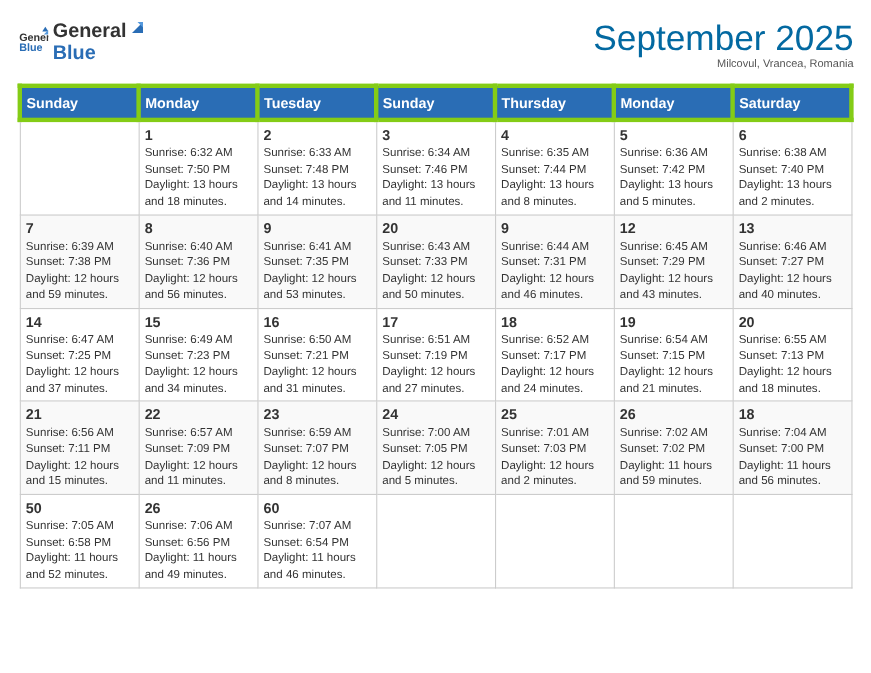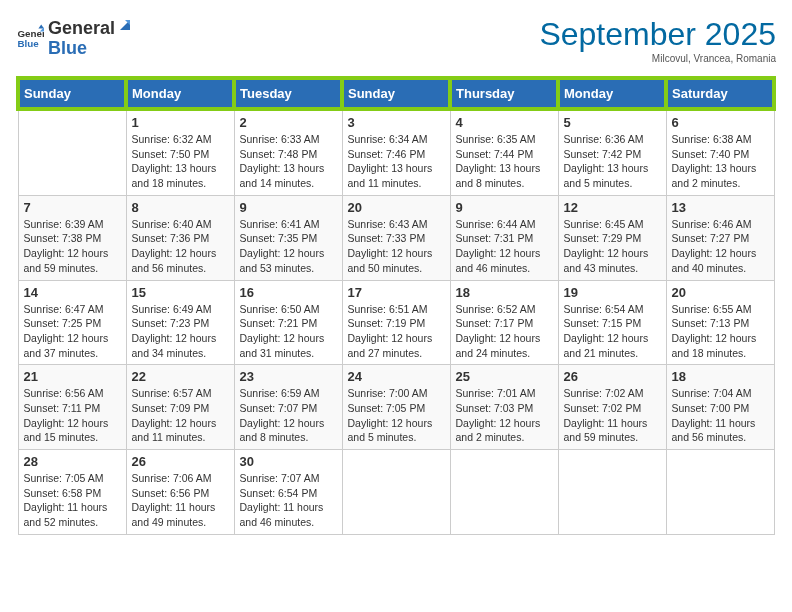--- a/index.html
+++ b/index.html
@@ -248,29 +248,29 @@
           <span class="day-number">26</span>
           <div class="day-info">Sunrise: 7:02 AM<br>Sunset: 7:02 PM<br>Daylight: 11 hours and 59 minutes.</div>
         </td>
         <td>
           <span class="day-number">18</span>
           <div class="day-info">Sunrise: 7:04 AM<br>Sunset: 7:00 PM<br>Daylight: 11 hours and 56 minutes.</div>
         </td>
       </tr>
       <tr>
         <td>
-          <span class="day-number">28</span>
+          <span class="day-number">50</span>
           <div class="day-info">Sunrise: 7:05 AM<br>Sunset: 6:58 PM<br>Daylight: 11 hours and 52 minutes.</div>
         </td>
         <td>
           <span class="day-number">26</span>
           <div class="day-info">Sunrise: 7:06 AM<br>Sunset: 6:56 PM<br>Daylight: 11 hours and 49 minutes.</div>
         </td>
         <td>
-          <span class="day-number">30</span>
+          <span class="day-number">60</span>
           <div class="day-info">Sunrise: 7:07 AM<br>Sunset: 6:54 PM<br>Daylight: 11 hours and 46 minutes.</div>
         </td>
         <td class="empty-cell"></td>
         <td class="empty-cell"></td>
         <td class="empty-cell"></td>
         <td class="empty-cell"></td>
       </tr>
     </tbody>
 </table>
 

